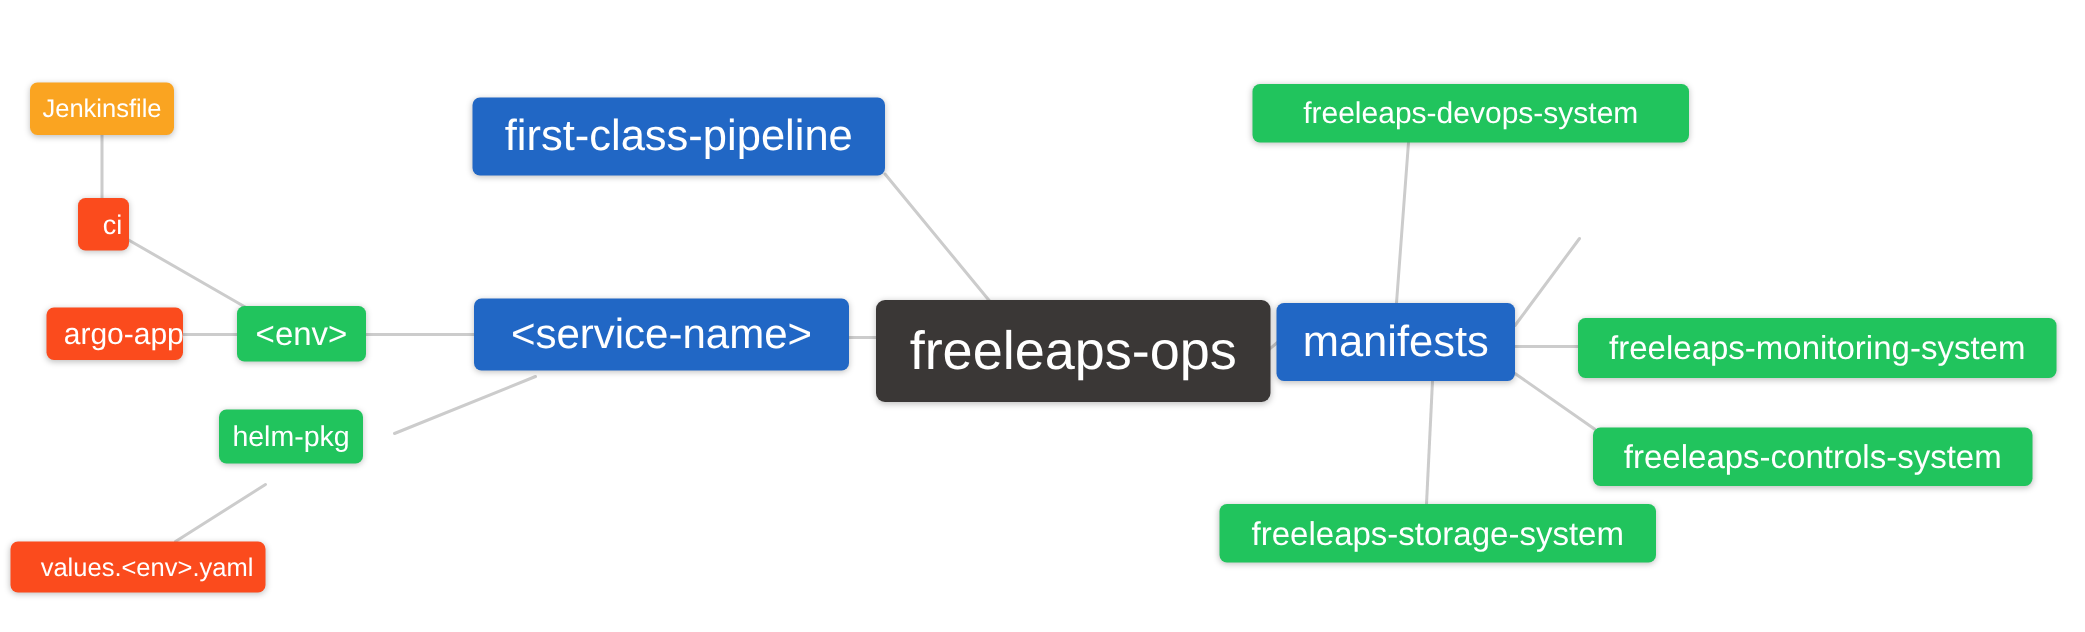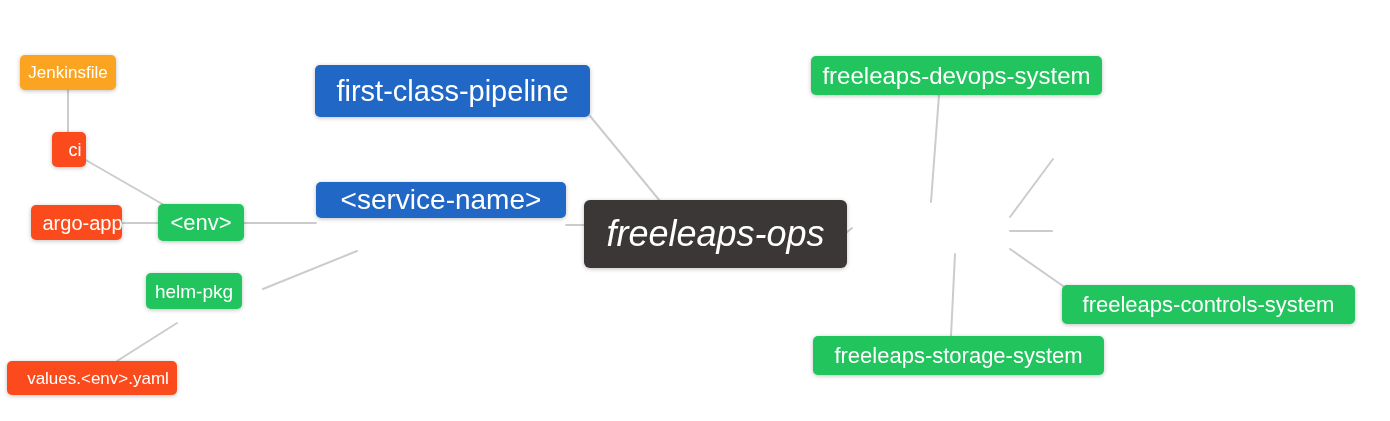--- a/index.html
+++ b/index.html
@@ -14,21 +14,21 @@
     background:var(--canvas-bg); overflow:hidden;margin-top:28px;
   }
   .edges{position:absolute; left:0; top:0; width:1390px; height:421px; pointer-events:none;}
   .edges path{stroke:var(--edge); stroke-width:2; fill:none; stroke-linecap:round;}
   .node{
     position:absolute; display:flex; align-items:center; justify-content:center;
     color:var(--text); border-radius:5px; box-sizing:border-box;
     box-shadow:0 1px 4px rgba(0,0,0,.25); cursor:pointer; white-space:nowrap;
     line-height:1;
   }
-  .node.dark  {background:var(--root-bg);        border-radius:6px;font-style:italic;}
+  .node.dark  {background:var(--root-bg);        border-radius:6px;}
   .node.blue  {background:var(--branch-bg);}
   .node.green {background:var(--leaf-green-bg);}
   .node.red   {background:var(--leaf-red-bg);padding-left:12px;}
   .node.orange{background:var(--leaf-orange-bg);}
 </style>
 </head>
 <body>
 
 <div class="canvas">
 
@@ -70,34 +70,40 @@
   </div>
 
   <div class="node blue" style="left:315px;top:37px;width:275px;height:52px;font-size:29px">
     <span>first-class-pipeline</span>
   </div>
 
   <div class="node red" style="left:7px;top:333px;width:170px;height:34px;font-size:17px">
     <span>values.&lt;env&gt;.yaml</span>
   </div>
 
-  <div class="node blue" style="left:316px;top:154px;width:250px;height:36px;font-size:28px">
+  <div class="node blue" style="left:316px;top:171px;width:250px;height:48px;font-size:28px">
     <span>&lt;service-name&gt;</span>
   </div>
 
   <div class="node dark" style="left:584px;top:172px;width:263px;height:68px;font-size:36px">
     <span>freeleaps-ops</span>
   </div>
 
+  <div class="node blue" style="left:851px;top:174px;width:159px;height:52px;font-size:29px">
+    <span>manifests</span>
+  </div>
 
-  <div class="node green" style="left:811px;top:28px;width:291px;height:39px;font-size:24px">
+  <div class="node green" style="left:835px;top:28px;width:291px;height:39px;font-size:20px">
     <span>freeleaps-devops-system</span>
   </div>
 
 
+  <div class="node green" style="left:1052px;top:184px;width:319px;height:40px;font-size:22px">
+    <span>freeleaps-monitoring-system</span>
+  </div>
 
   <div class="node green" style="left:1062px;top:257px;width:293px;height:39px;font-size:22px">
     <span>freeleaps-controls-system</span>
   </div>
 
   <div class="node green" style="left:813px;top:308px;width:291px;height:39px;font-size:22px">
     <span>freeleaps-storage-system</span>
   </div>
 
 </div>

